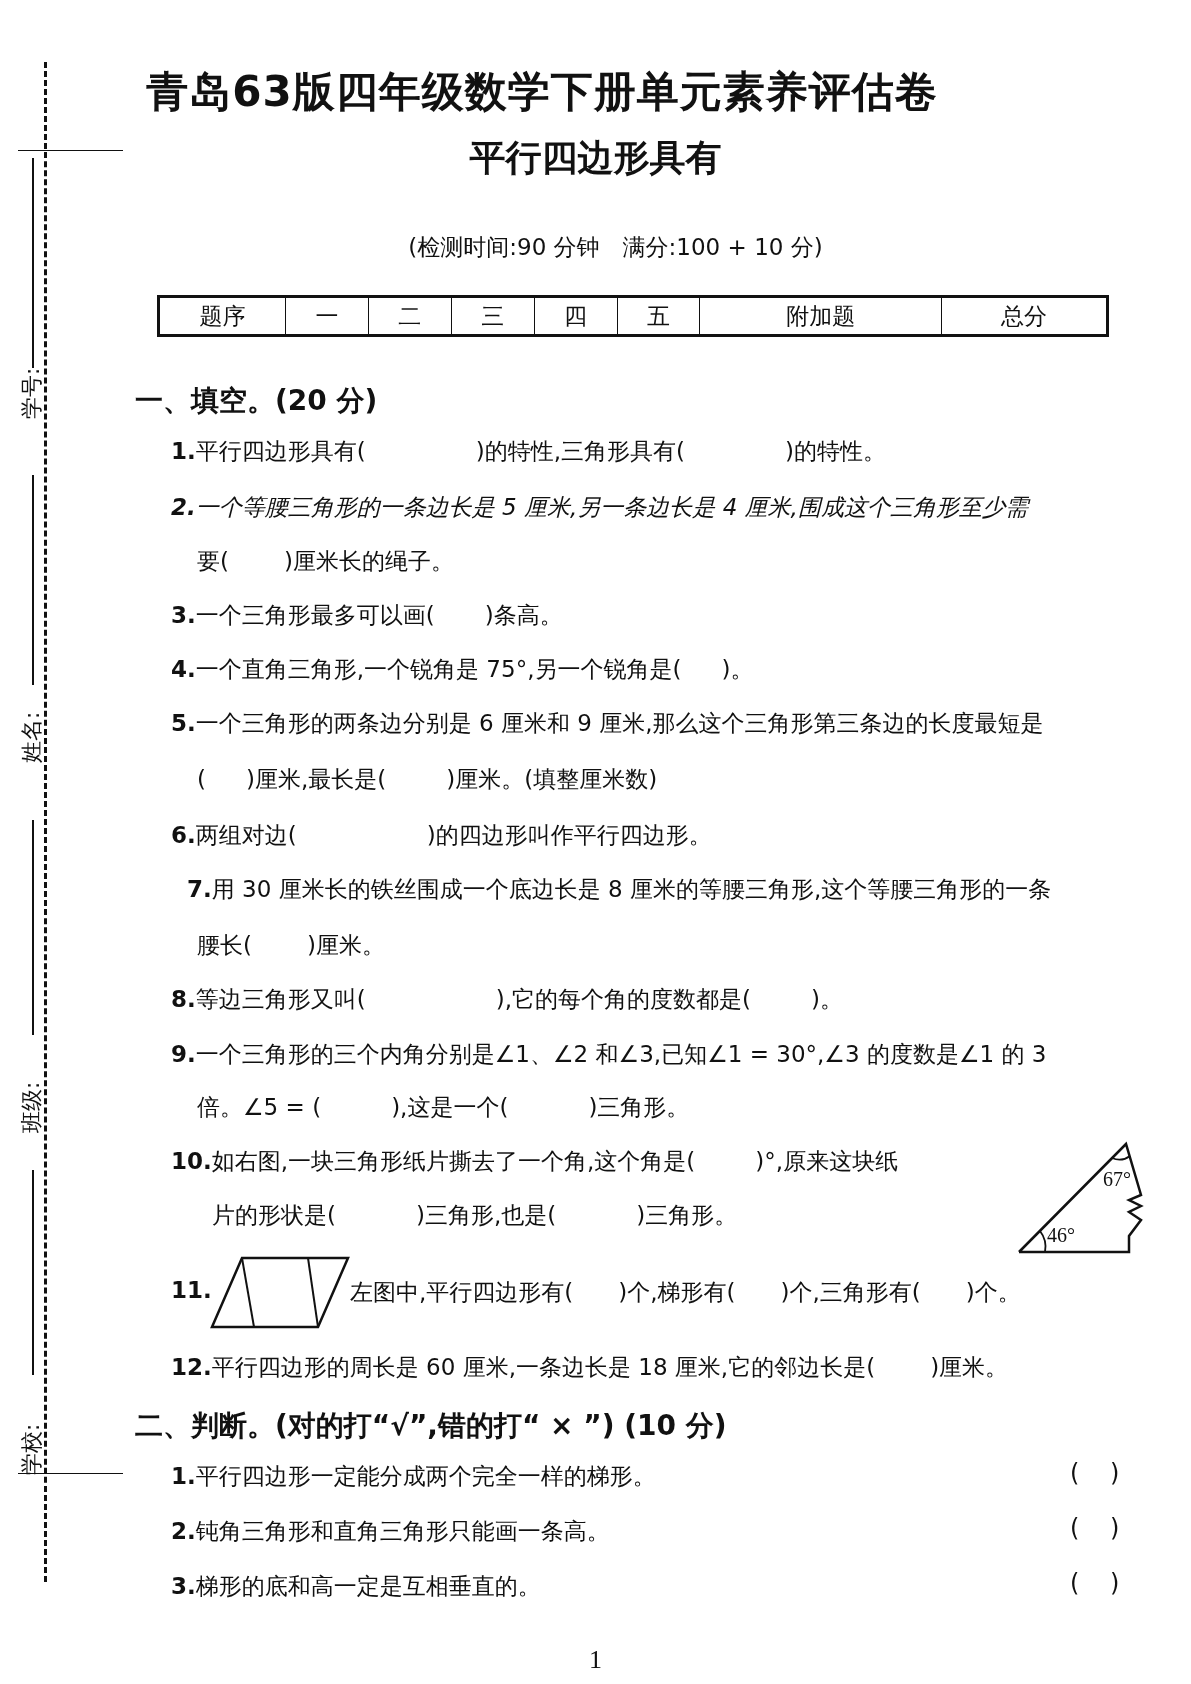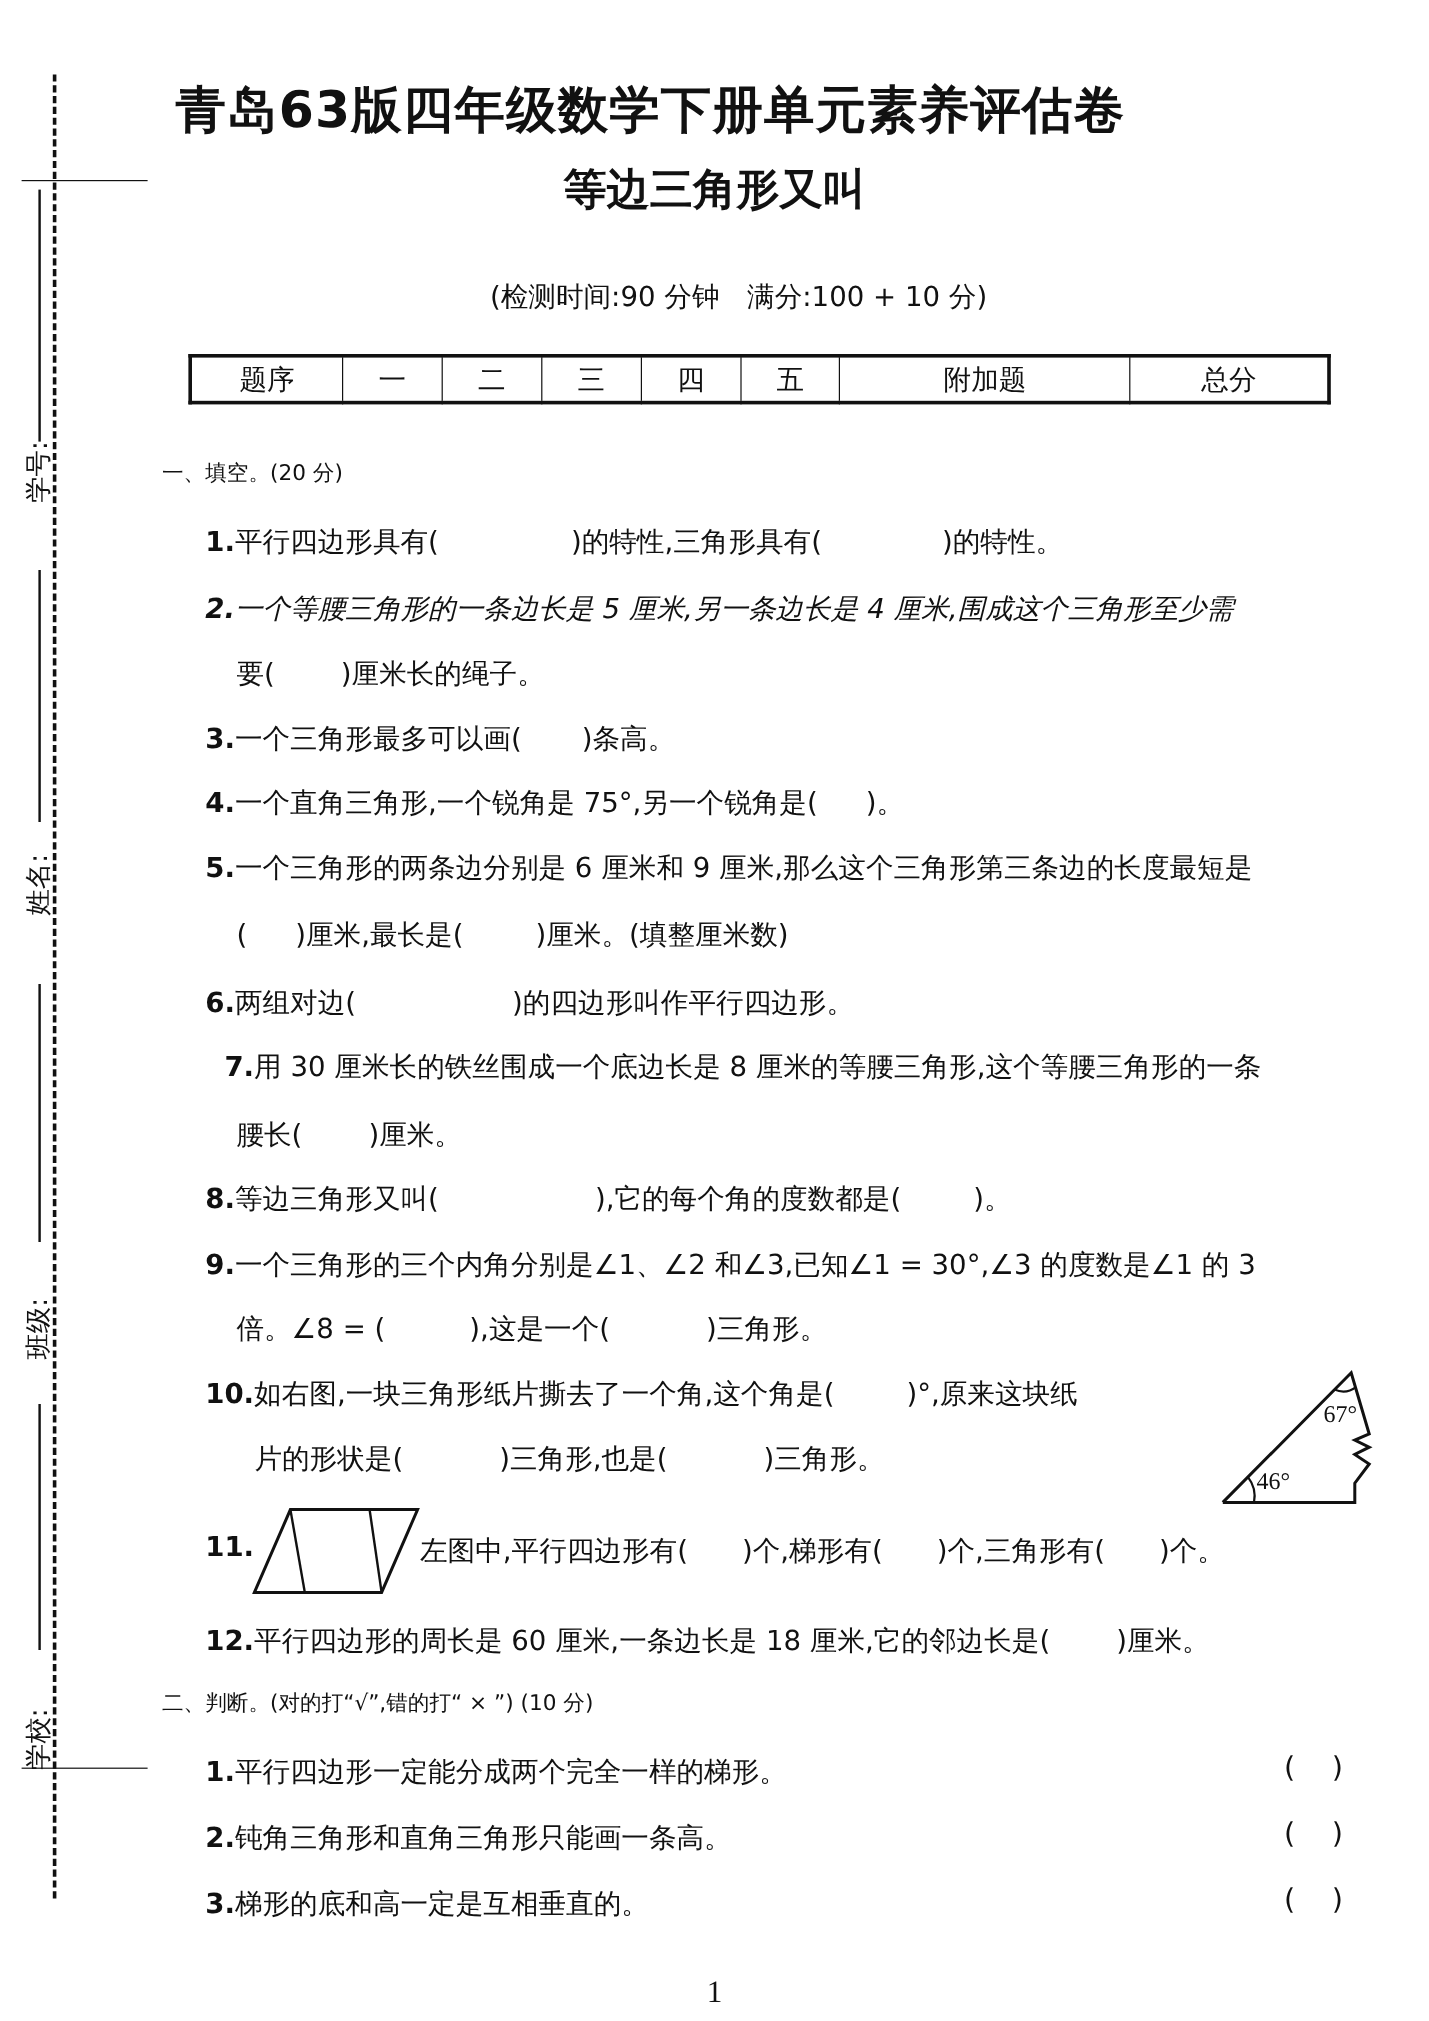--- a/index.html
+++ b/index.html
@@ -5,21 +5,21 @@
   html, body { margin:0; padding:0; background:#ffffff; }
   body { width:1191px; height:1684px; position:relative; overflow:hidden;
          font-family:"DejaVu Sans","Liberation Sans",sans-serif; color:#111; }
   .abs { position:absolute; }
   .title { left:0; width:1084px; top:64px; text-align:center; font-size:42px; font-weight:bold; letter-spacing:1px; }
   .subtitle { left:0; width:1191px; top:134px; text-align:center; font-size:36px; font-weight:bold; }
   .meta { left:0; width:1191px; top:232px; text-align:center; font-size:23px; padding-left:40px; box-sizing:border-box; }
   table.score { position:absolute; left:157px; top:295px; width:952px; border-collapse:collapse; border:3px solid #111; font-size:23px; }
   table.score td { border:1.5px solid #111; height:36px; text-align:center; padding:0; }
   table.score td.first { width:125px; }
-  .sec { left:135px; font-size:18px; font-weight:normal; }
+  .sec { left:135px; font-size:28px; font-weight:bold; }
   .q { left:171px; font-size:23px; white-space:nowrap; }
   .q .n { font-weight:bold; }
   .q2 { left:197px; font-size:23px; white-space:nowrap;text-align:right; }
   .blank { display:inline-block; }
   .judge-paren { left:1070px; font-size:24px; white-space:pre; }
   .pagenum { left:0; width:1191px; top:1645px; text-align:center; font-family:"Liberation Serif",serif; font-size:26px; }
   .margin-dash { left:44px; top:62px; height:1520px; border-left:3px dashed #111; }
   .tick { height:1px; background:#111; }
   .vlabel { font-size:22px; transform:rotate(-90deg); transform-origin:center; white-space:nowrap; }
   .uline { width:2px; background:#111; }
@@ -37,21 +37,21 @@
 <div class="abs uline" style="left:32px;top:475px;height:210px;"></div>
 <div class="abs vlabel" style="left:4px;top:720px;width:56px;">姓名:</div>
 
 <div class="abs uline" style="left:32px;top:820px;height:215px;"></div>
 <div class="abs vlabel" style="left:4px;top:1090px;width:56px;">班级:</div>
 
 <div class="abs uline" style="left:32px;top:1170px;height:205px;"></div>
 <div class="abs vlabel" style="left:4px;top:1432px;width:56px;">学校:</div>
 
 <div class="abs title">青岛63版四年级数学下册单元素养评估卷</div>
-<div class="abs subtitle">等边三角形又叫</div>
+<div class="abs subtitle">平行四边形具有</div>
 <div class="abs meta">(检测时间:90 分钟　满分:100 + 10 分)</div>
 
 <table class="score">
   <tbody>
       <tr>
     <td class="first">题序</td>
     <td>一</td>
     <td>二</td>
     <td>三</td>
     <td>四</td>
@@ -102,21 +102,21 @@
 </div>
 
 <div class="abs q" style="top:984px;">
   <span class="n">8.</span><span>等边三角形又叫(</span><span class="blank" style="width:130px"></span><span>),它的每个角的度数都是(</span><span class="blank" style="width:60px"></span><span>)。</span>
 </div>
 
 <div class="abs q" style="top:1039px;">
   <span class="n">9.</span><span>一个三角形的三个内角分别是∠1、∠2 和∠3,已知∠1 = 30°,∠3 的度数是∠1 的 3</span>
 </div>
 <div class="abs q2" style="top:1092px;">
-  <span>倍。∠8 = (</span><span class="blank" style="width:70px"></span><span>),这是一个(</span><span class="blank" style="width:80px"></span><span>)三角形。</span>
+  <span>倍。∠5 = (</span><span class="blank" style="width:70px"></span><span>),这是一个(</span><span class="blank" style="width:80px"></span><span>)三角形。</span>
 </div>
 
 <div class="abs q" style="top:1146px;">
   <span class="n">10.</span><span>如右图,一块三角形纸片撕去了一个角,这个角是(</span><span class="blank" style="width:60px"></span><span>)°,原来这块纸</span>
 </div>
 <div class="abs q2" style="left:212px;top:1200px;">
   <span>片的形状是(</span><span class="blank" style="width:80px"></span><span>)三角形,也是(</span><span class="blank" style="width:80px"></span><span>)三角形。</span>
 </div>
 
 <svg class="abs" style="left:1015px;top:1140px;" width="140" height="120" viewBox="0 0 140 120">

